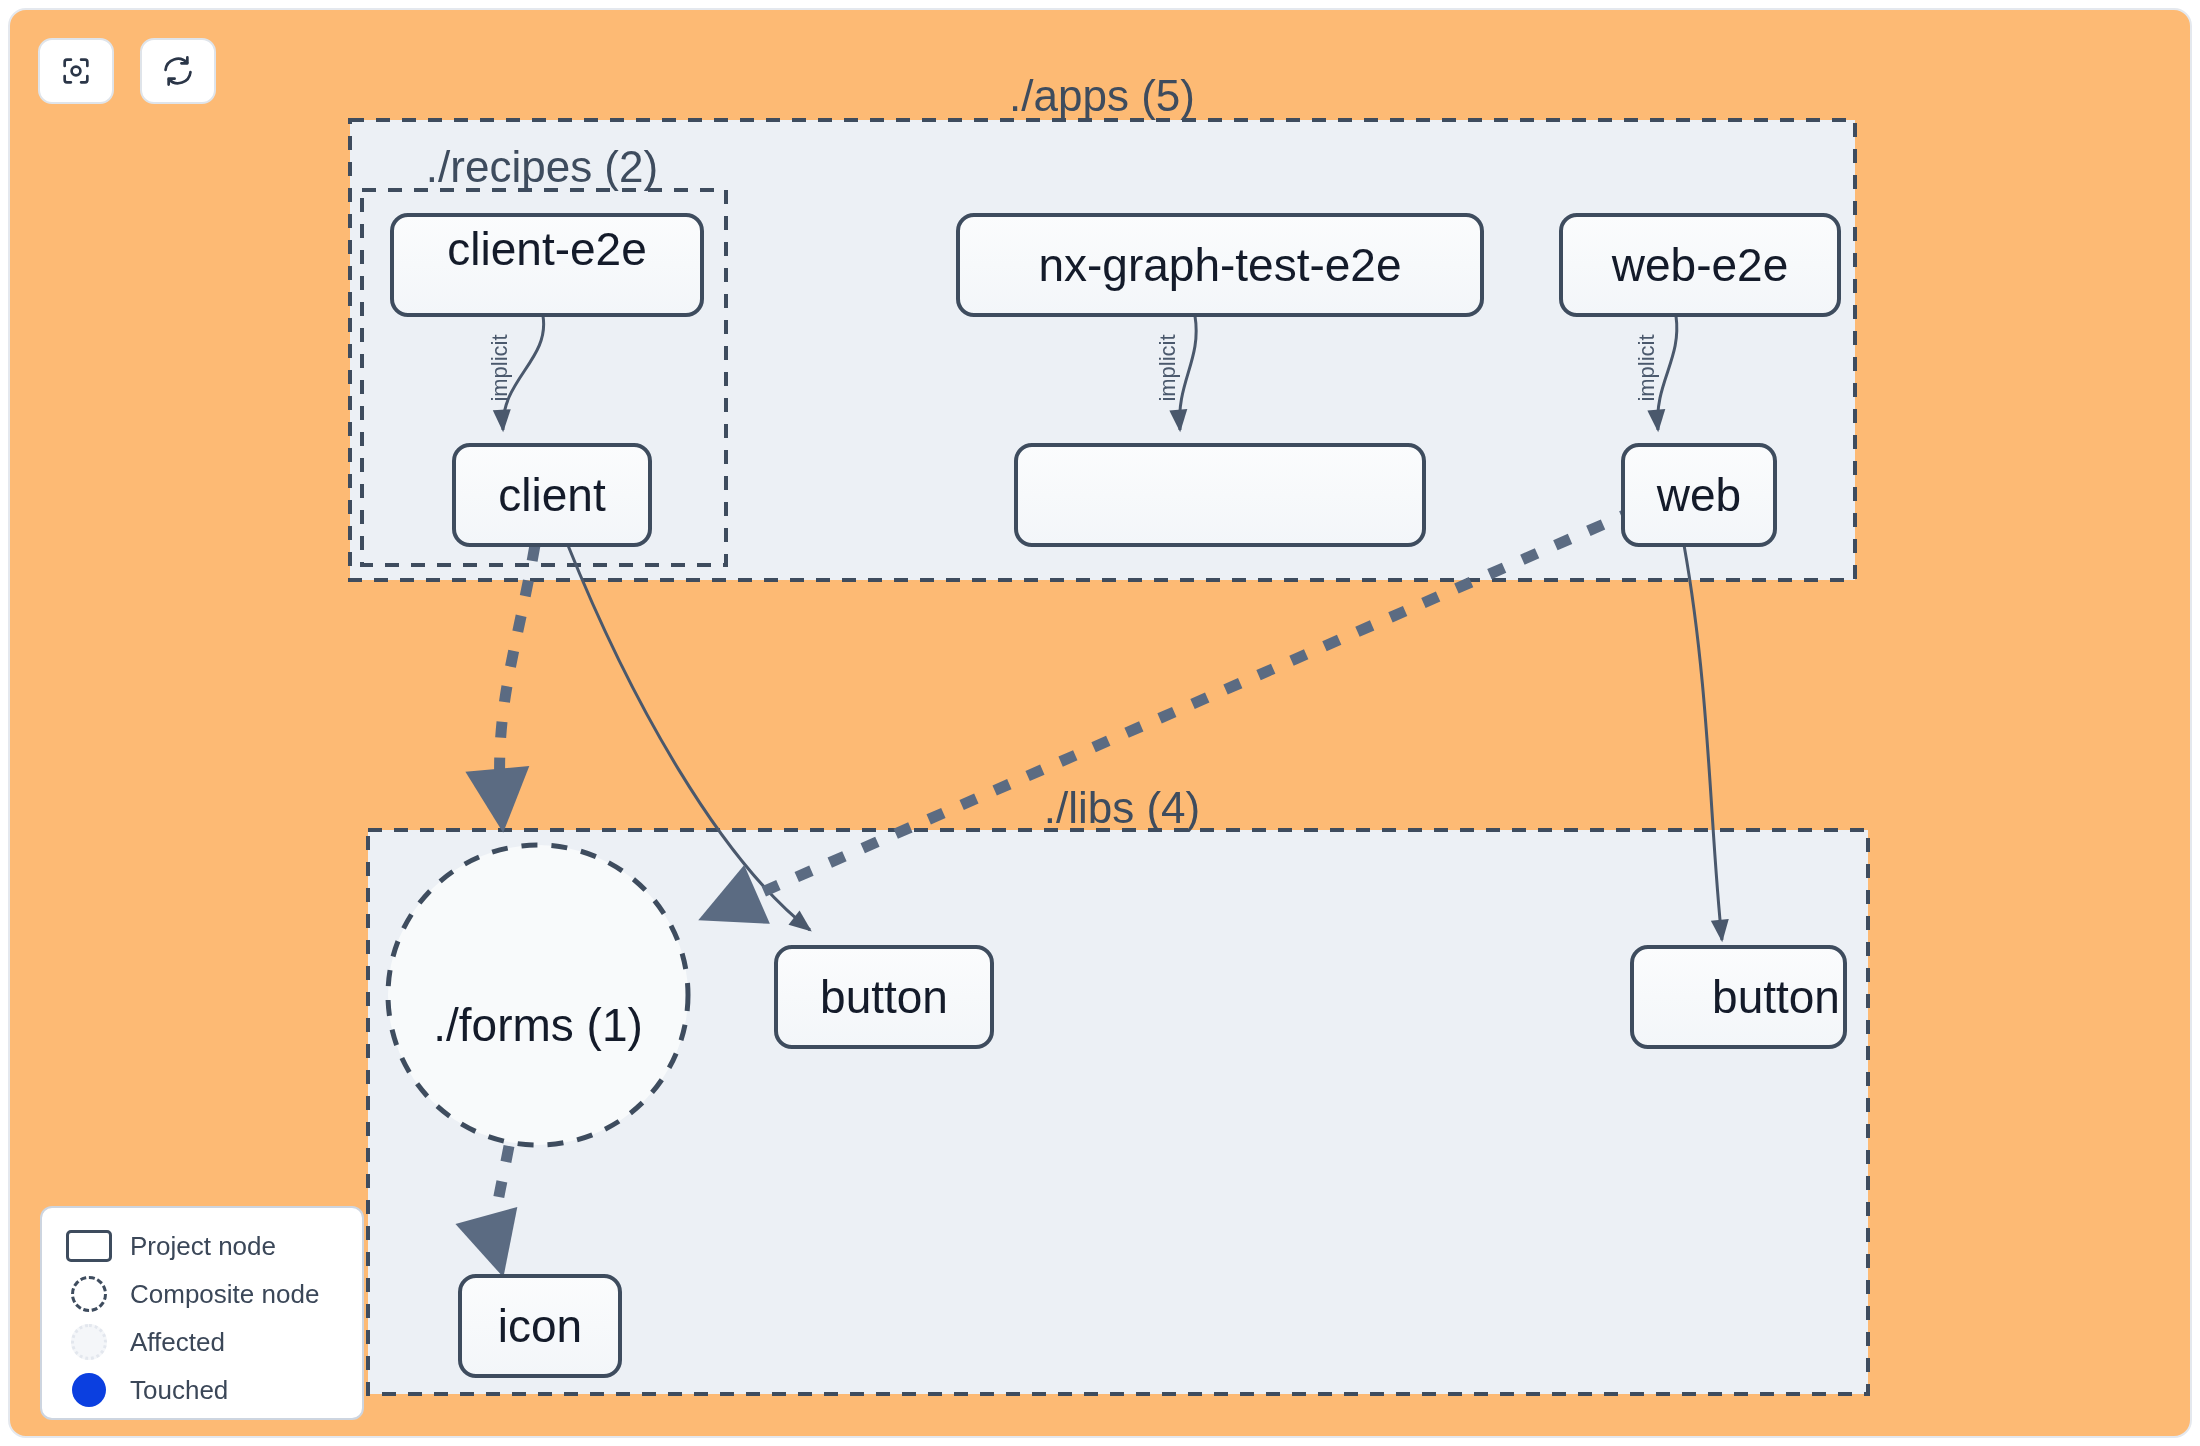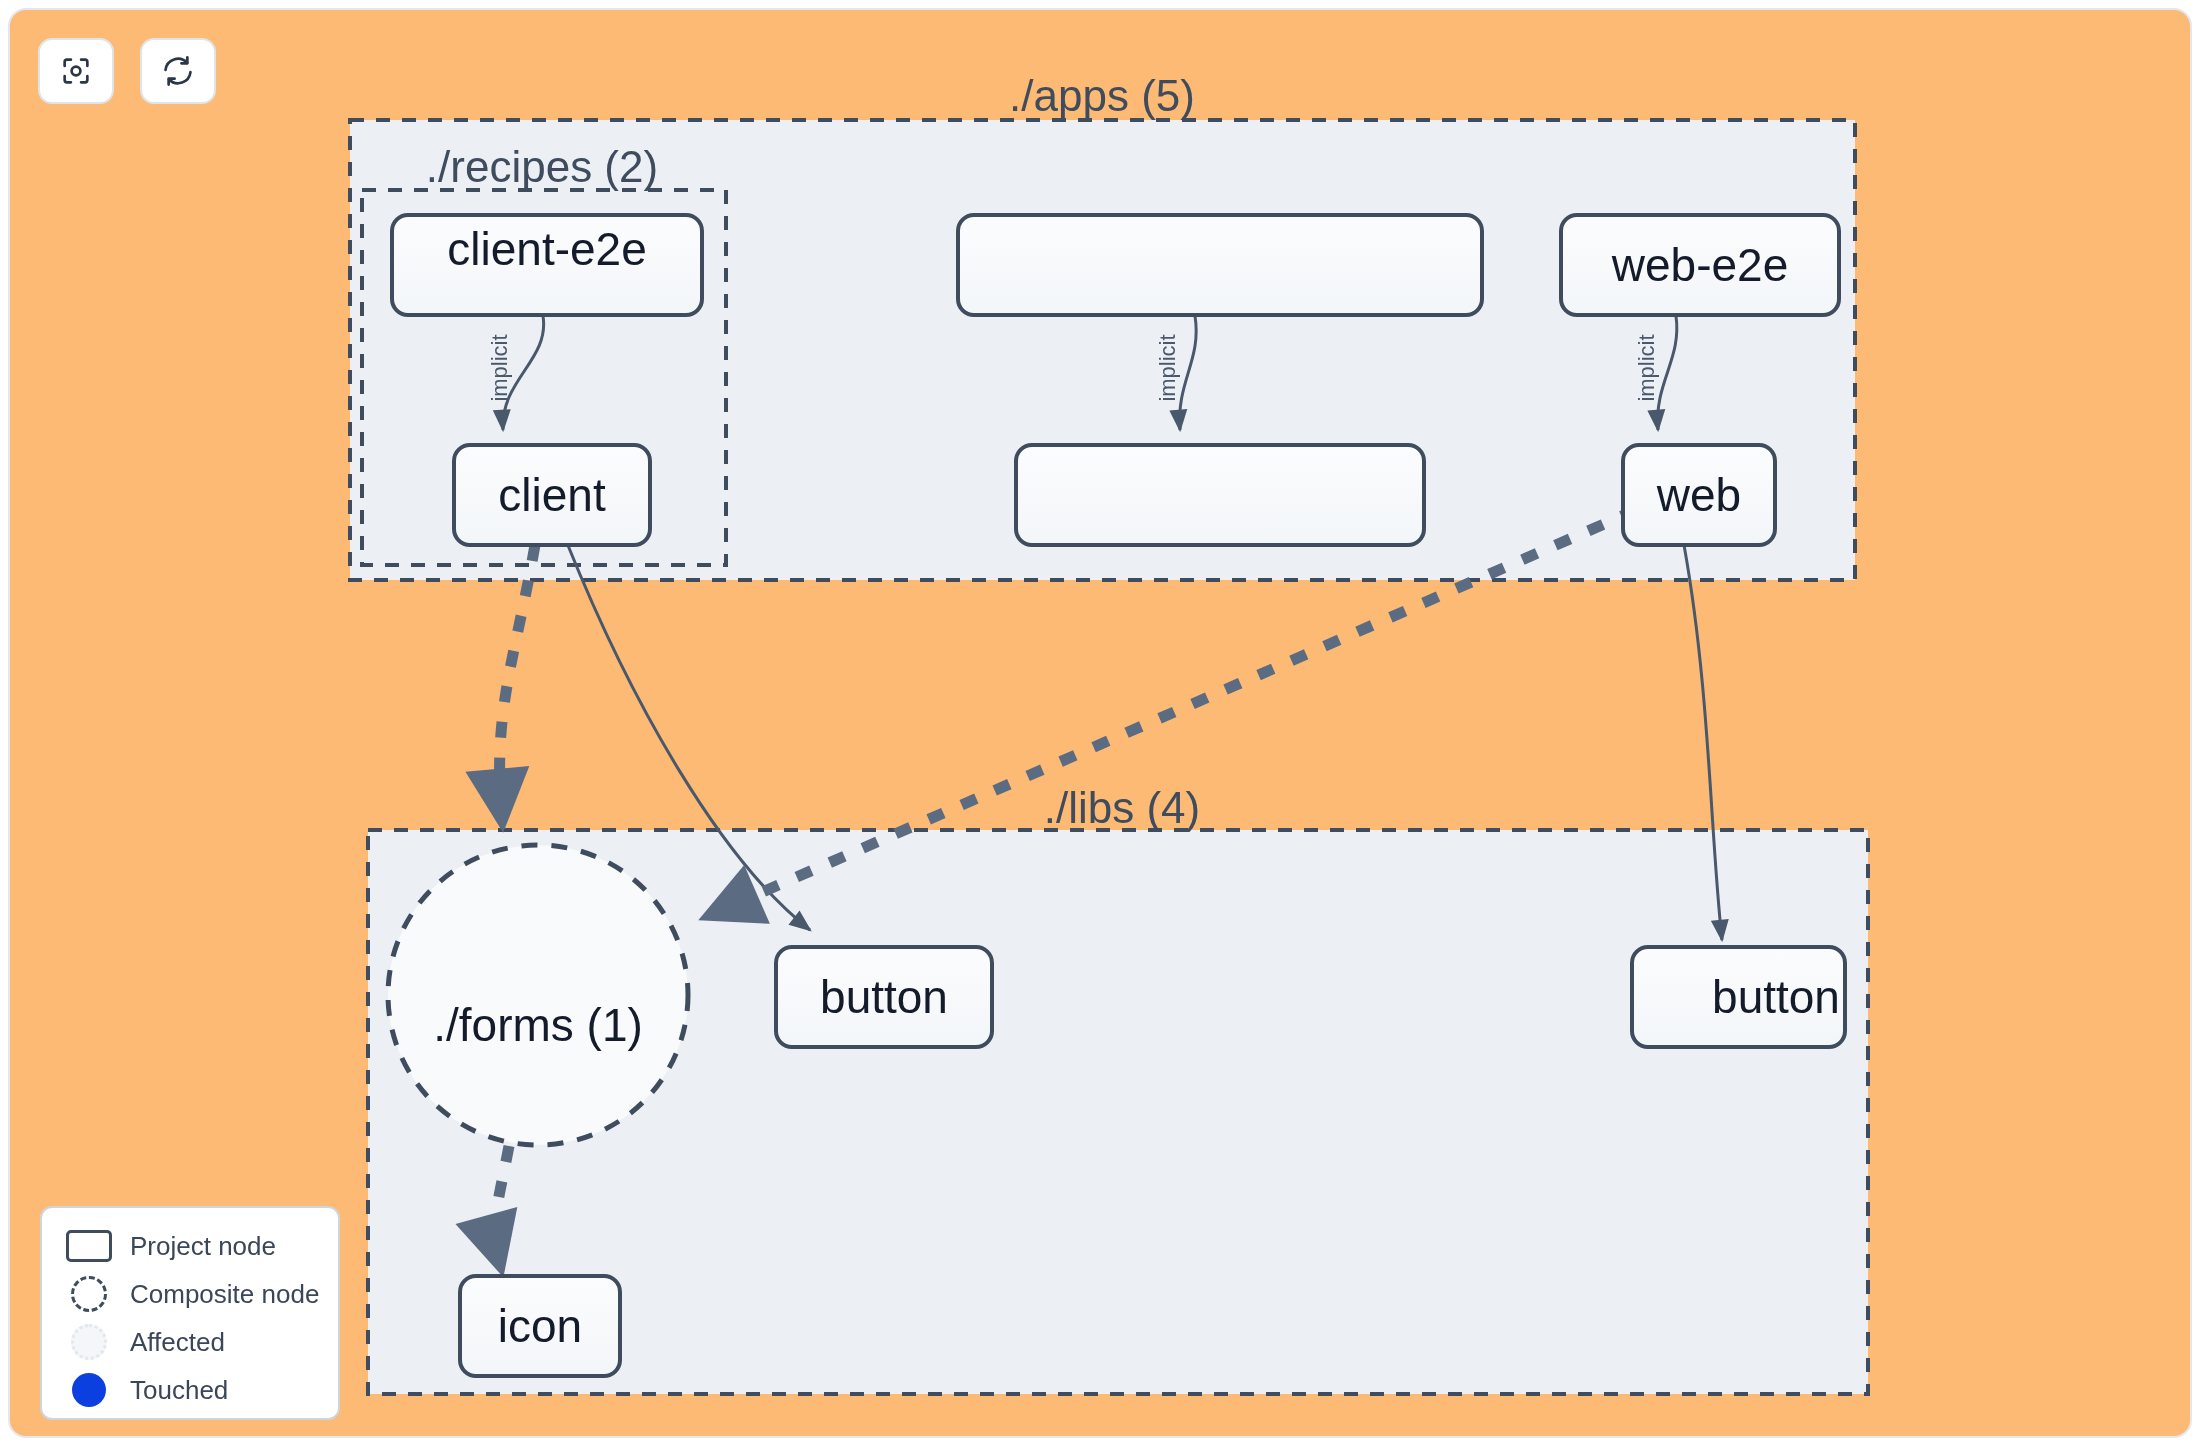--- a/index.html
+++ b/index.html
@@ -40,21 +40,21 @@
     cursor: pointer;
   }
   #btn-focus { left: 28px; top: 28px; }
   #btn-refresh { left: 130px; top: 28px; }
   .tool-btn svg { display:block; }
 
   
   #legend {
     position: absolute;
     left: 30px; top: 1196px;
-    width: 300px; height: 214px;
+    width: 324px; height: 214px;
     background: #ffffff;
     border: 2px solid #cdd5e0;
     border-radius: 12px;
     padding: 14px 18px;
   }
   .legend-row {
     display: flex; align-items: center;
     height: 48px;
   }
   .legend-swatch {
@@ -177,20 +177,21 @@
     <rect x="1622" y="937" width="213" height="100" rx="16" fill="url(#nodeGrad)" stroke="#3e4c5e" stroke-width="4"></rect>
 
     <rect x="450" y="1266" width="160" height="100" rx="16" fill="url(#nodeGrad)" stroke="#3e4c5e" stroke-width="4"></rect>
   </svg>
 
   <div class="group-label" style="left:1092px; top:86px;">./apps (5)</div>
   <div class="group-label" style="left:532px; top:157px;">./recipes (2)</div>
   <div class="group-label" style="left:1112px; top:798px;">./libs (4)</div>
 
   <div class="node-label" style="left:537px; top:239px;">client-e2e</div>
+  <div class="node-label" style="left:1210px; top:255px;">nx-graph-test-e2e</div>
   <div class="node-label" style="left:1690px; top:255px;">web-e2e</div>
   <div class="node-label" style="left:542px; top:485px;">client</div>
   <div class="node-label" style="left:1689px; top:485px;">web</div>
   <div class="node-label" style="left:528px; top:1015px;text-align:center;">./forms (1)</div>
   <div class="node-label" style="left:874px; top:987px;">button</div>
   <div class="node-label" style="left:1766px; top:987px;">button</div>
   <div class="node-label" style="left:530px; top:1316px;">icon</div>
 
   <div class="edge-label" style="left:490px; top:358px;">implicit</div>
   <div class="edge-label" style="left:1158px; top:358px;">implicit</div>

